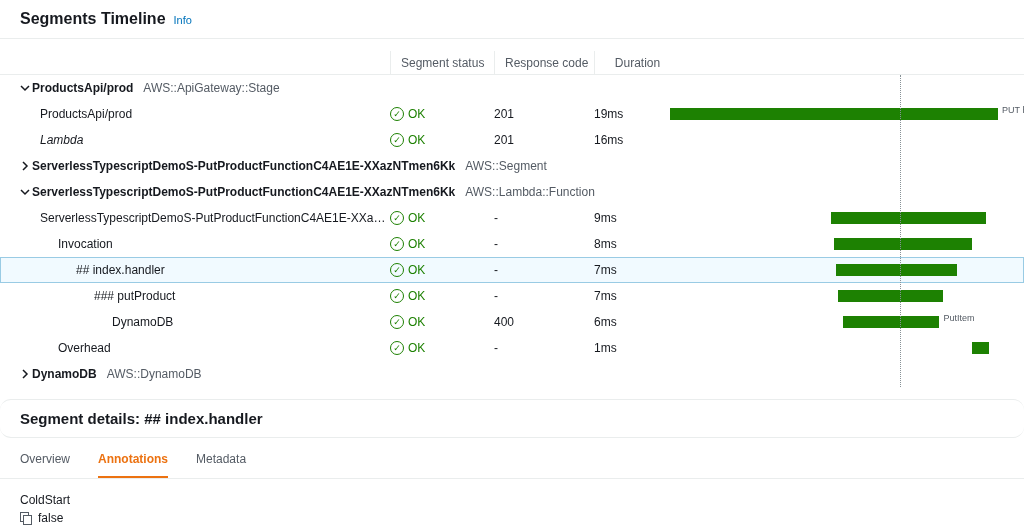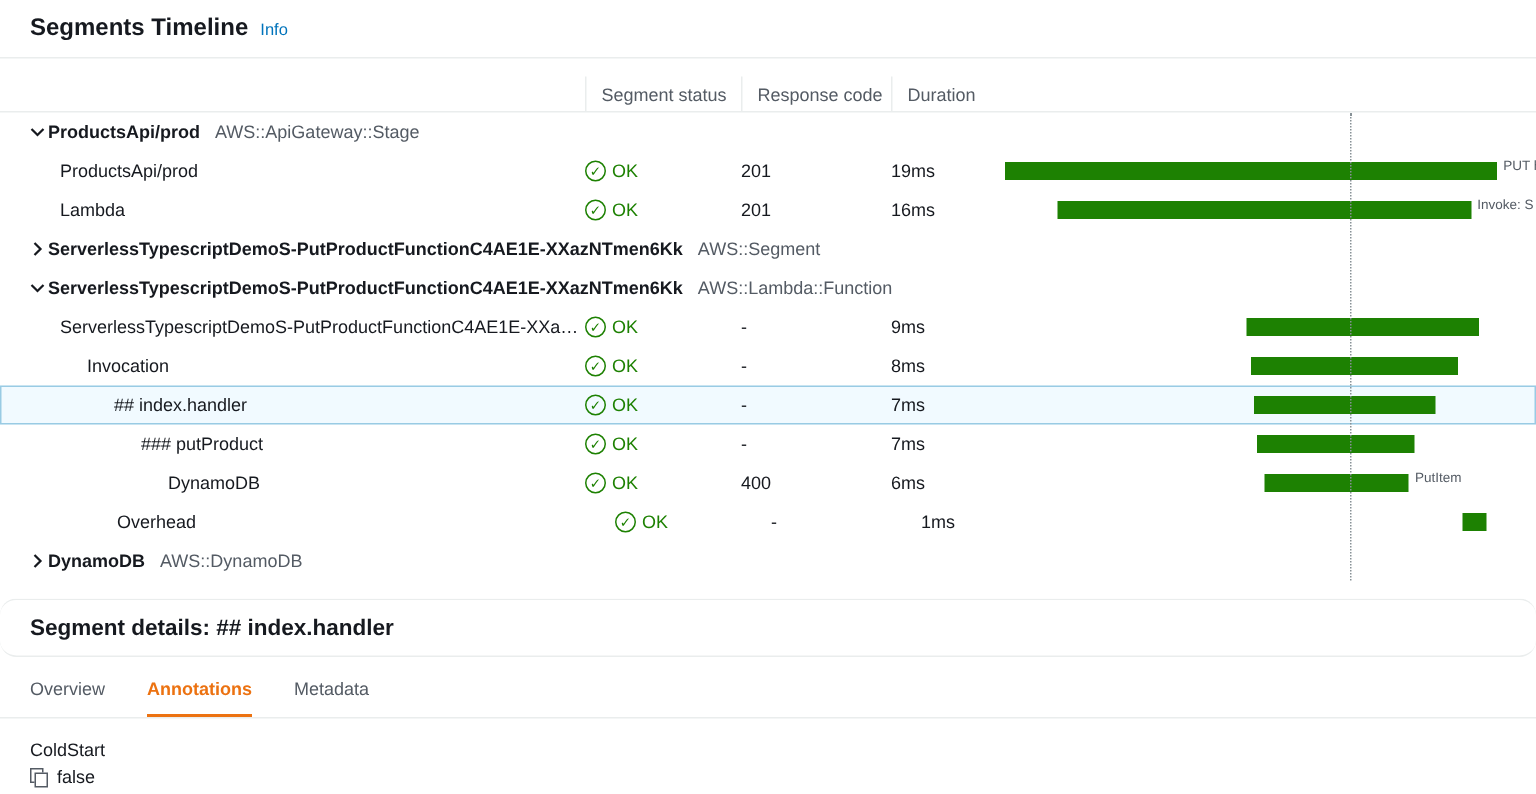--- a/index.html
+++ b/index.html
@@ -26,21 +26,21 @@
   }
   .timeline-head {
     display: flex;
     align-items: center;
     height: 24px;
     border-bottom: 1px solid #eaeded;
   }
   .col-name  { width: 390px; padding-left: 20px; }
   .col-stat  { width: 104px; }
   .col-resp  { width: 100px; }
-  .col-dur   { width: 76px; }
+  .col-dur   { width: 76px; justify-content: center; }
   .col-chart { flex: 1 1 auto; position: relative; overflow: hidden;}
   .headcell { font-size: 12px; color: #545b64; font-weight: 500; }
   .head-sep { border-left: 1px solid #eaeded; padding-left:10px; height:100%; display:flex; align-items:center;}
   .group-row {
     display:flex; align-items:center;
     height: 26px;
     padding-left: 20px;
     font-size: 12px;
   }
   .group-row .caret { width:12px; display:inline-block; text-align:center; }
@@ -172,31 +172,27 @@
           <span>OK</span>
         </div>
         <div class="row-resp">201</div>
         <div class="row-dur">19ms</div>
         <div class="row-chart">
           <div class="bar" style="left: 0%; width: 92.6829%;"></div>
           <div class="bar-label" style="left: calc(92.6829% + 4px);">PUT http</div>
         </div>
       </div>
       <div class="data-row">
-        <div class="row-name" style="padding-left: 40px;">Lambda</div>
+        <div class="row-name" style="padding-left: 40px; font-style: italic;">Lambda</div>
         <div class="row-stat">
           <span class="ok-icon"></span>
           <span>OK</span>
         </div>
         <div class="row-resp">201</div>
         <div class="row-dur">16ms</div>
-        <div class="row-chart">
-          <div class="bar" style="left: 9.7561%; width: 78.0488%;"></div>
-          <div class="bar-label" style="left: calc(87.8049% + 4px);">Invoke: S</div>
-        </div>
       </div>
       <div class="group-row">
         <span class="caret">
           <svg width="10" height="10" viewBox="0 0 10 10">
             <path d="M3 1 L7 5 L3 9" fill="none" stroke="#16191f" stroke-width="1.5"></path>
           </svg>
         </span>
         <span class="group-title">ServerlessTypescriptDemoS-PutProductFunctionC4AE1E-XXazNTmen6Kk</span>
         <span class="group-type">AWS::Segment</span>
       </div>
@@ -264,21 +260,21 @@
           <span>OK</span>
         </div>
         <div class="row-resp">400</div>
         <div class="row-dur">6ms</div>
         <div class="row-chart">
           <div class="bar" style="left: 48.7805%; width: 27.3171%;"></div>
           <div class="bar-label" style="left: calc(76.0976% + 4px);">PutItem</div>
         </div>
       </div>
       <div class="data-row">
-        <div class="row-name" style="padding-left: 58px; margin-left: 20px;">Overhead</div>
+        <div class="row-name" style="padding-left: 58px;">Overhead</div>
         <div class="row-stat">
           <span class="ok-icon"></span>
           <span>OK</span>
         </div>
         <div class="row-resp">-</div>
         <div class="row-dur">1ms</div>
         <div class="row-chart">
           <div class="bar" style="left: 85.3659%; width: 4.87805%;"></div>
         </div>
       </div>

